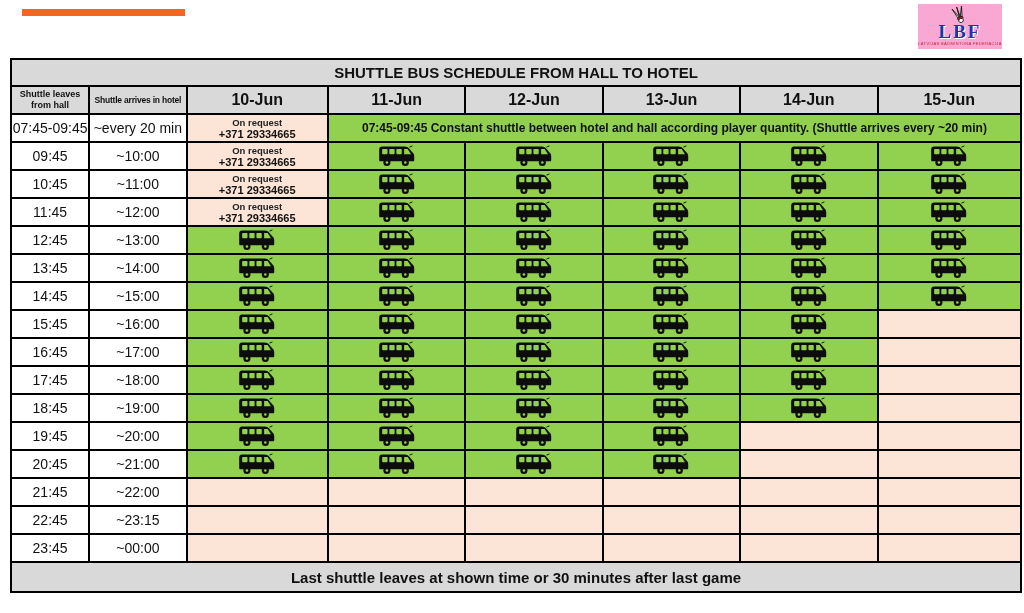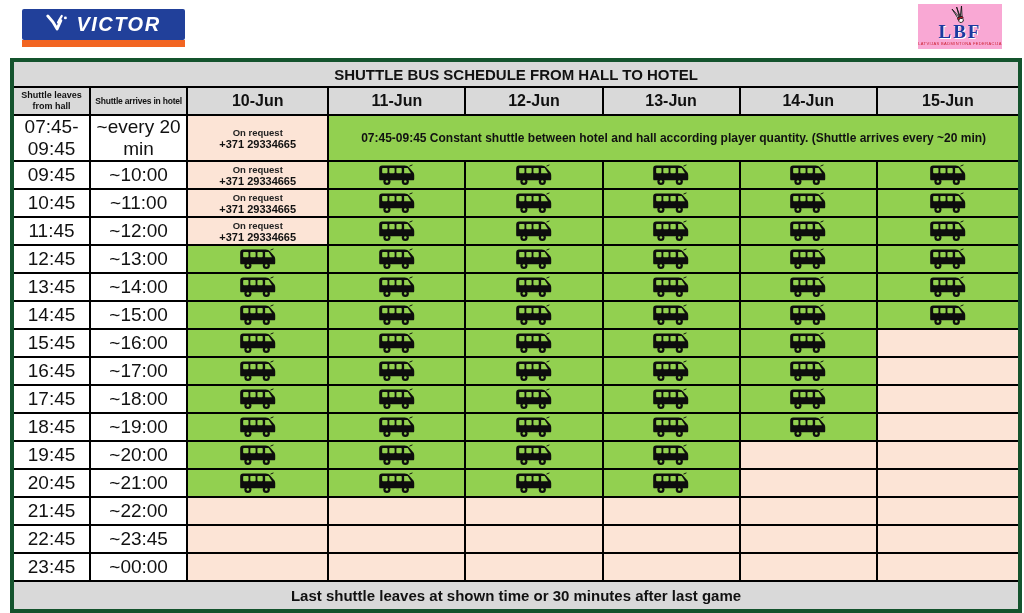--- a/index.html
+++ b/index.html
@@ -12,54 +12,44 @@
   .victor-box { background: var(--victor-blue); height: 31px; display: flex; align-items: center; justify-content: center; gap: 6px; border-radius: 2px; }
   .victor-text { color: #fff; font-weight: 800; font-style: italic; font-size: 20px; letter-spacing: 1.5px; }
   .victor-bar { height: 7px; background: var(--victor-orange); }
 
   
   .lbf-logo { position: absolute; right: 22px; top: 4px; width: 84px; height: 45px; background: #f9a8d4; display: flex; flex-direction: column; align-items: center; justify-content: flex-start; padding-top: 2px; }
   .lbf-text { font-family: "Liberation Serif", serif; font-weight: bold; font-size: 19px; line-height: 17px; color: var(--lbf-blue); letter-spacing: 2px; margin-top: -7px; text-shadow: 1px 1px 0 #fff; }
   .lbf-caption { font-size: 4px; color: var(--lbf-red); letter-spacing: 0.4px; white-space: nowrap; margin-top: 1px; }
 
   
-  table.schedule { position: absolute; left: 10px; top: 58px; width: 1012px; border-collapse: collapse; table-layout: fixed; border: 4px solid #14532d; }
+  table.schedule { position: absolute; left: 10px; top: 58px; width: 1012px; border-collapse: collapse; table-layout: fixed; border: 2px solid #14532d; }
   .schedule th, .schedule td { border: 2px solid #000; text-align: center; vertical-align: middle; overflow: hidden; }
   .title-row th { background: var(--grey); height: 27px; font-size: 15px; font-weight: bold; color: #111; }
   .head-row th { background: var(--grey); height: 28px; font-weight: bold; color: #111; }
   th.h-leaves { font-size: 9px; line-height: 11px; padding: 0 4px; }
   th.h-arrives { font-size: 8.5px; letter-spacing: -0.2px; }
   th.h-date { font-size: 16px; }
   tbody tr { height: 28px; }
-  td.time { background: #fff; font-size: 19px; color: #111; }
+  td.time { background: #fff; font-size: 14px; color: #111; }
   td.request { background: var(--pink); line-height: 11px; }
   td.request .rq1 { font-size: 9.5px; font-weight: bold; color: #222; }
   td.request .rq2 { font-size: 11px; font-weight: bold; color: #111; margin-top: 1px; }
   td.note { background: var(--green); font-size: 12px; font-weight: bold; color: #111; }
   td.bus-cell { background: var(--green); }
   td.empty { background: var(--pink); }
   .buswrap svg { display: block; margin: 0 auto; }
   .footer-row td { background: var(--grey); height: 30px; font-size: 15px; font-weight: bold; color: #111; }
 </style>
 </head>
 <body>
 
 <div class="page">
 
   <div class="victor-logo">
-    <div class="victor-box">
-      <span>
-        <svg viewBox="0 0 26 18" width="24" height="17" aria-hidden="true">
-          <path d="M2 2 C7 7 9 10 12 16 L16 7" stroke="#fff" stroke-width="3.2" fill="none" stroke-linecap="round" stroke-linejoin="round"></path>
-          <path d="M17 2 C15 5 14 7 13 9" stroke="#fff" stroke-width="2.4" fill="none" stroke-linecap="round"></path>
-          <circle cx="21" cy="4" r="1.6" fill="#fff"></circle>
-        </svg>
-      </span>
-      <span class="victor-text">VICTOR</span>
-    </div>
     <div class="victor-bar"></div>
   </div>
 
   <div class="lbf-logo">
     <span>
       <svg viewBox="0 0 22 22" width="20" height="20" aria-hidden="true">
         <g transform="rotate(-18 11 11)">
           <path d="M5 1 L10 12 L8 12 Z" fill="#fff" stroke="#111" stroke-width="0.9"></path>
           <path d="M10.5 0.5 L11 12 L10 12 Z" fill="#fff" stroke="#111" stroke-width="0.9"></path>
           <path d="M16 1 L11 12 L13 12 Z" fill="#fff" stroke="#111" stroke-width="0.9"></path>
@@ -913,21 +903,21 @@
           <td class="time">~22:00</td>
           <td class="empty"></td>
           <td class="empty"></td>
           <td class="empty"></td>
           <td class="empty"></td>
           <td class="empty"></td>
           <td class="empty"></td>
         </tr>
         <tr>
           <td class="time">22:45</td>
-          <td class="time">~23:45</td>
+          <td class="time">~23:15</td>
           <td class="empty"></td>
           <td class="empty"></td>
           <td class="empty"></td>
           <td class="empty"></td>
           <td class="empty"></td>
           <td class="empty"></td>
         </tr>
         <tr>
           <td class="time">23:45</td>
           <td class="time">~00:00</td>

